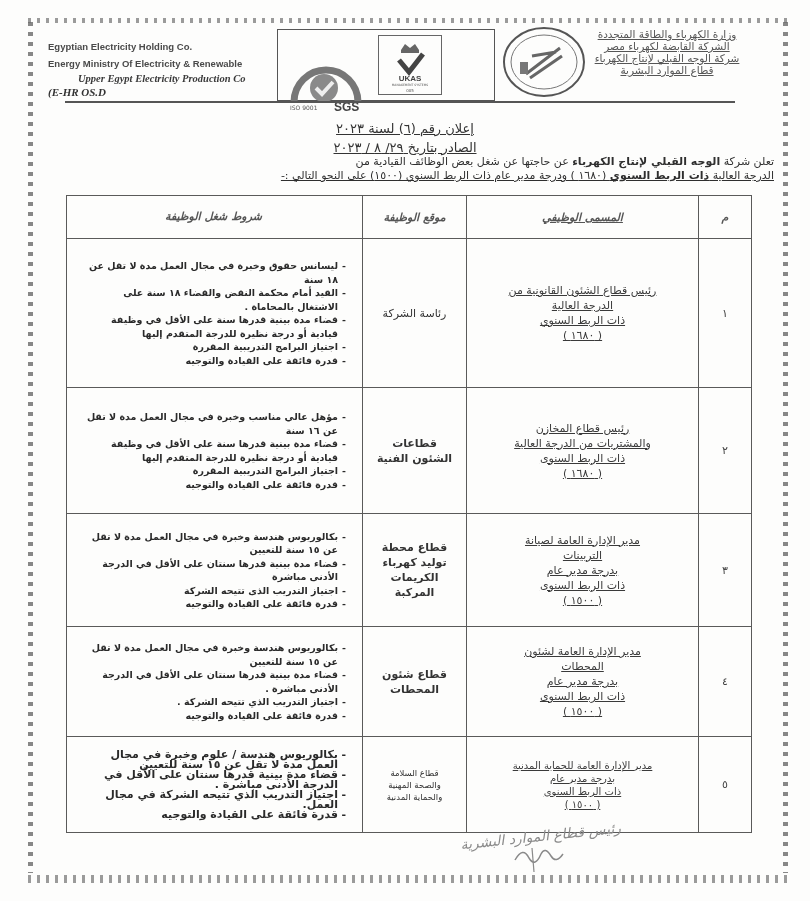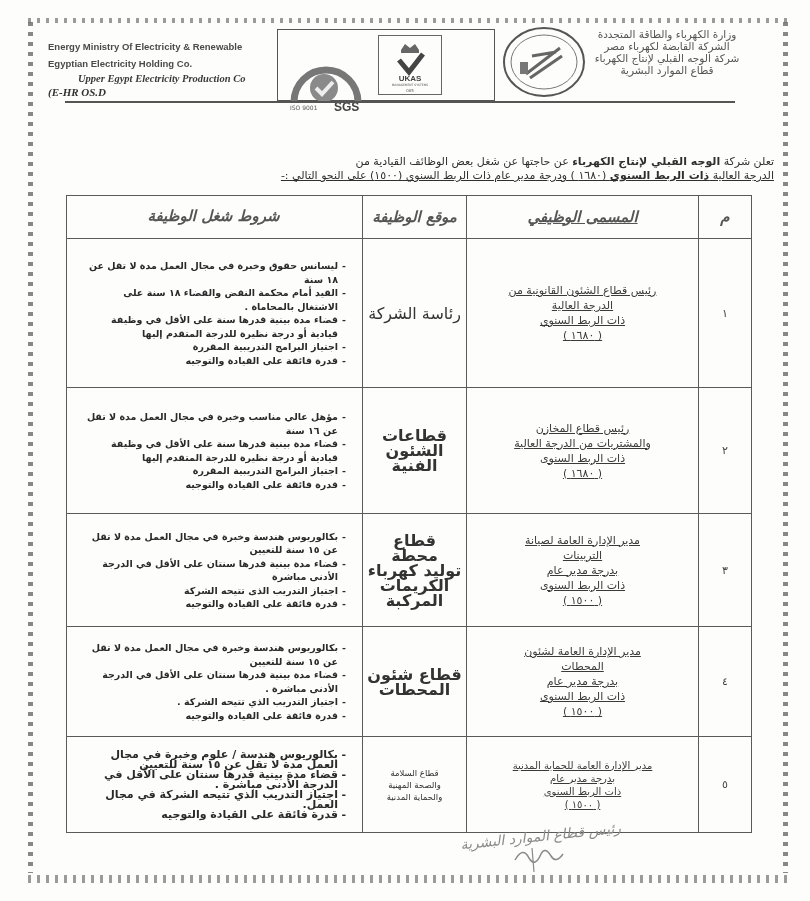--- a/index.html
+++ b/index.html
@@ -17,34 +17,34 @@
 
   .header{position:absolute;left:40px;top:26px;width:735px;height:75px;}
   .header-rule{position:absolute;left:65px;top:101px;width:670px;height:2px;background:#555;}
   .en-block{position:absolute;left:8px;top:12px;width:270px;font-family:"Liberation Sans",sans-serif;font-weight:bold;font-size:9.5px;color:#4a4a4a;line-height:17px;}
   .en-block .l3{font-family:"Liberation Serif",serif;font-style:italic;font-size:10.5px;padding-left:30px;line-height:14px;color:#3a3a3a;}
   .en-block .l4{font-family:"Liberation Serif",serif;font-style:italic;font-size:11px;line-height:12px;color:#333;}
   .logos{position:absolute;left:237px;top:3px;width:216px;height:70px;border:1.5px solid #555;}
   .logo-sgs{position:absolute;left:8px;top:24px;width:78px;height:58px;}
   .logo-ukas{position:absolute;left:100px;top:5px;width:62px;height:58px;border:1px solid #666;text-decoration:underline;}
   .seal{position:absolute;left:462px;top:0px;width:84px;height:72px;}
-  .ar-block{position:absolute;right:8px;top:2px;width:200px;direction:rtl;text-align:center;font-size:10.5px;line-height:12px;color:#555;}
+  .ar-block{position:absolute;right:8px;top:2px;width:200px;direction:rtl;text-align:center;font-size:10.5px;line-height:12px;color:#555;text-decoration:underline;}
 
   .title-block{position:absolute;left:150px;top:118px;width:510px;direction:rtl;text-align:center;}
   .title-line{display:inline-block;font-size:13px;line-height:17px;color:#333;text-decoration:underline;}
   .intro{position:absolute;left:69px;top:155px;width:705px;direction:rtl;text-align:right;font-size:11px;line-height:14px;color:#2f2f2f;}
   .intro b{font-weight:bold;}
   .intro .u{text-decoration:underline;}
 
   table.jobs{position:absolute;left:66px;top:195px;width:686px;border-collapse:collapse;direction:rtl;table-layout:fixed;}
   table.jobs th,table.jobs td{border:1.6px solid #5a5a5a;vertical-align:middle;}
-  table.jobs th{height:34px;font-size:15px;font-style:italic;font-weight:bold;color:#555;text-align:center;}
+  table.jobs th{height:34px;font-size:11px;font-style:italic;font-weight:bold;color:#555;text-align:center;}
   .c-num{width:50px;text-align:center;font-size:11px;color:#444;}
   .c-title{width:215px;text-align:center;font-size:11px;line-height:15px;color:#3a3a3a;padding:0 8px;text-decoration:underline;}
-  .c-loc{width:95px;text-align:center;font-size:16px;line-height:15px;color:#333;padding:0 4px;}
+  .c-loc{width:95px;text-align:center;font-size:11px;line-height:15px;color:#333;padding:0 4px;}
   .c-req{text-align:right;font-size:9.5px;line-height:13.5px;color:#2a2a2a;padding:4px 8px 4px 6px;font-weight:bold;}
   .c-req ul{list-style:none;margin:8px;padding:0;}
   .c-req li{position:relative;padding-right:8px;}
   .c-req li::before{content:"-";position:absolute;right:0;}
   .r5 .c-req{font-size:11px;line-height:10px;}
   .r5 .c-loc{font-size:8.5px;line-height:12px;font-weight:normal;}
   .r5 .c-title{font-size:10px;line-height:13px;}
 
   .signature{position:absolute;left:450px;top:828px;width:180px;height:45px;}
   .sig-text{position:absolute;left:10px;top:0;direction:rtl;font-family:"DejaVu Serif",serif;font-style:italic;font-size:14px;color:#8a8a8a;transform:rotate(-6deg);}
@@ -53,22 +53,22 @@
 <body>
 
 <div class="page">
   <div class="border-top"></div>
   <div class="border-bottom"></div>
   <div class="border-left"></div>
   <div class="border-right"></div>
 
   <div class="header">
     <div class="en-block">
+      <div>Egyptian Electricity Holding Co.</div>
       <div>Energy Ministry Of Electricity &amp; Renewable</div>
-      <div>Egyptian Electricity Holding Co.</div>
       <div class="l3">Upper Egypt Electricity Production Co</div>
       <div class="l4">(E-HR OS.D</div>
     </div>
 
     <div class="logos">
       <div class="logo-sgs">
         <svg width="78" height="58" viewBox="0 0 78 58">
           <path d="M8 48 A32 32 0 0 1 72 48" fill="none" stroke="#777" stroke-width="7"></path>
           <circle cx="38" cy="34" r="14" fill="#8a8a8a"></circle>
           <path d="M30 34 l6 6 l11 -12" fill="none" stroke="#eee" stroke-width="4"></path>
@@ -99,20 +99,24 @@
 
     <div class="ar-block">
       <div>وزارة الكهرباء والطاقة المتجددة</div>
       <div>الشركة القابضة لكهرباء مصر</div>
       <div>شركة الوجه القبلي لإنتاج الكهرباء</div>
       <div>قطاع الموارد البشرية</div>
     </div>
   </div>
   <div class="header-rule"></div>
 
+  <div class="title-block">
+    <div><span class="title-line">إعلان رقم (٦) لسنة ٢٠٢٣</span></div>
+    <div><span class="title-line">الصادر بتاريخ ٢٩/ ٨ / ٢٠٢٣</span></div>
+  </div>
 
   <div class="intro">
     <div>
       <span>تعلن شركة </span><b>الوجه القبلي لإنتاج الكهرباء</b><span> عن حاجتها عن شغل بعض الوظائف القيادية من</span>
     </div>
     <div class="u">
       <span>الدرجة العالية </span><b>ذات الربط السنوي</b><span> (١٦٨٠ ) ودرجة مدير عام ذات الربط السنوي (١٥٠٠) على النحو التالي :-</span>
     </div>
   </div>
 

